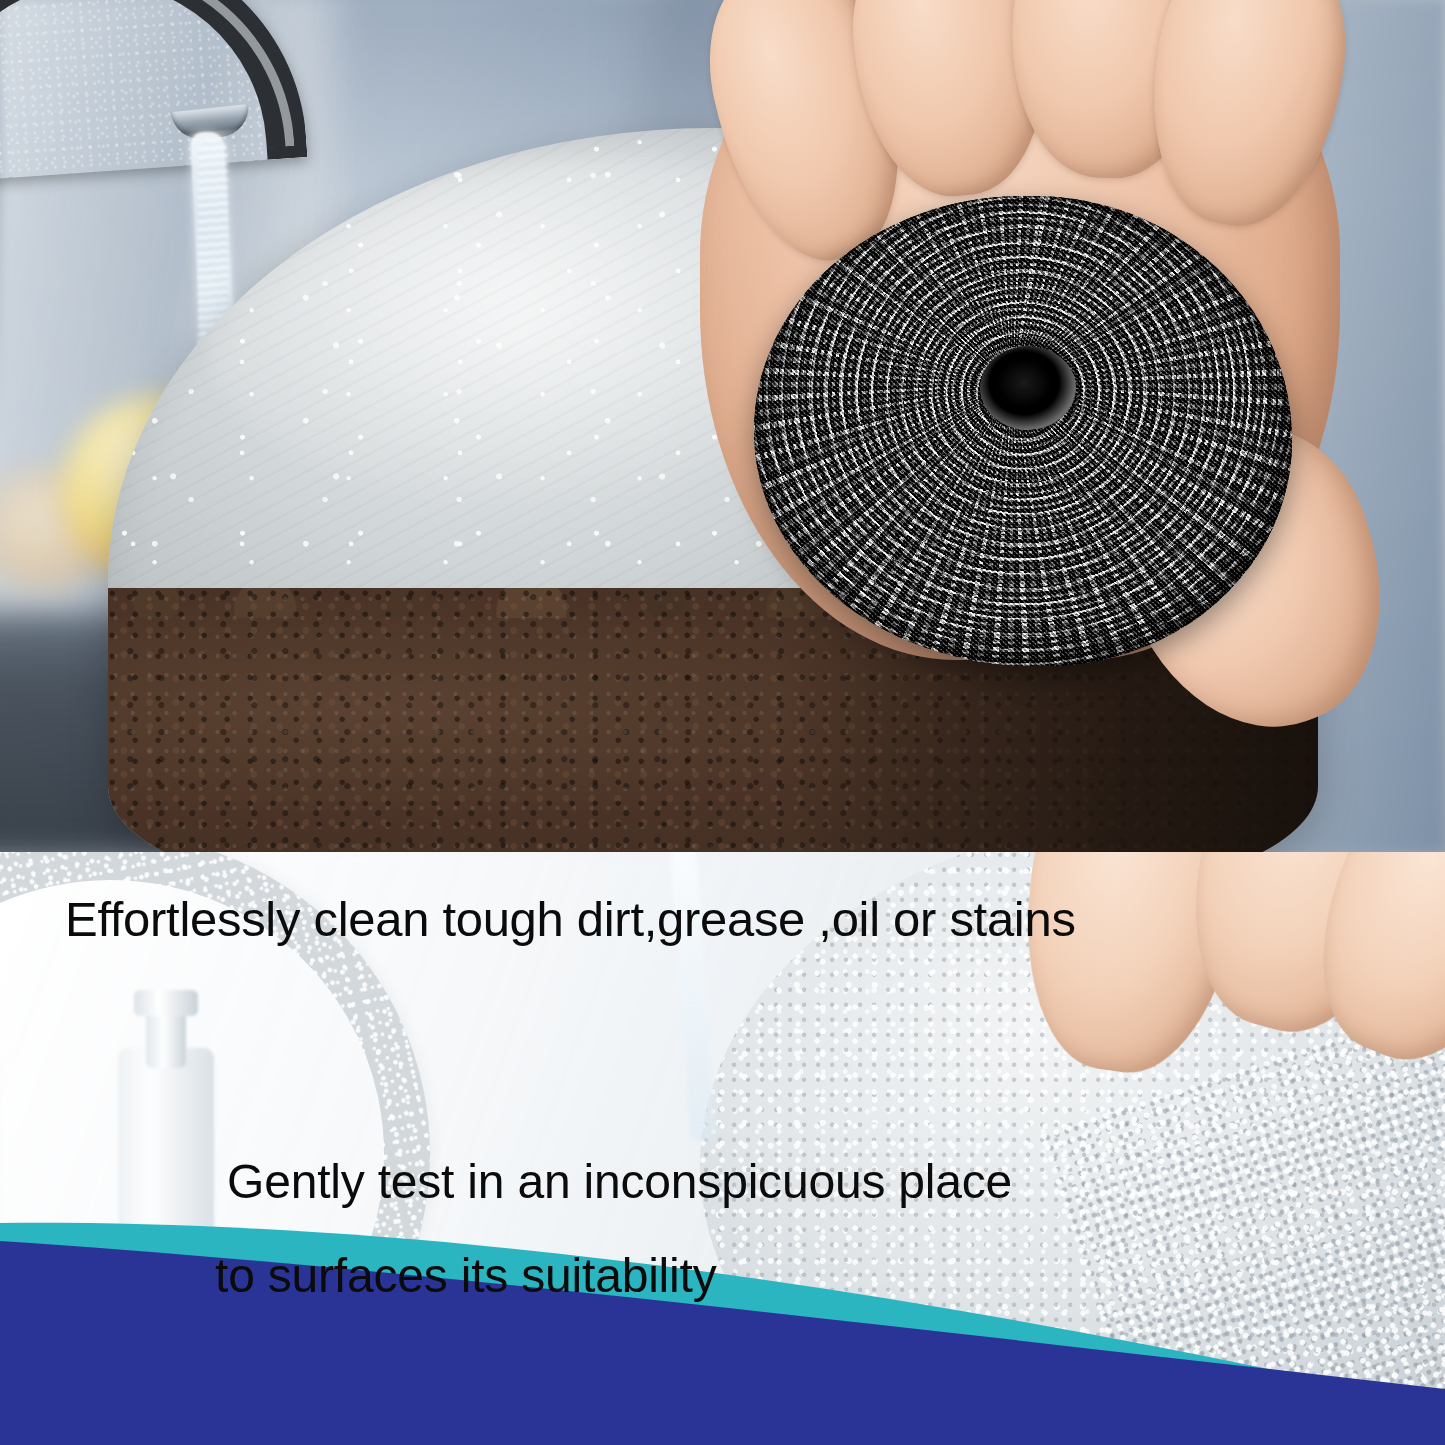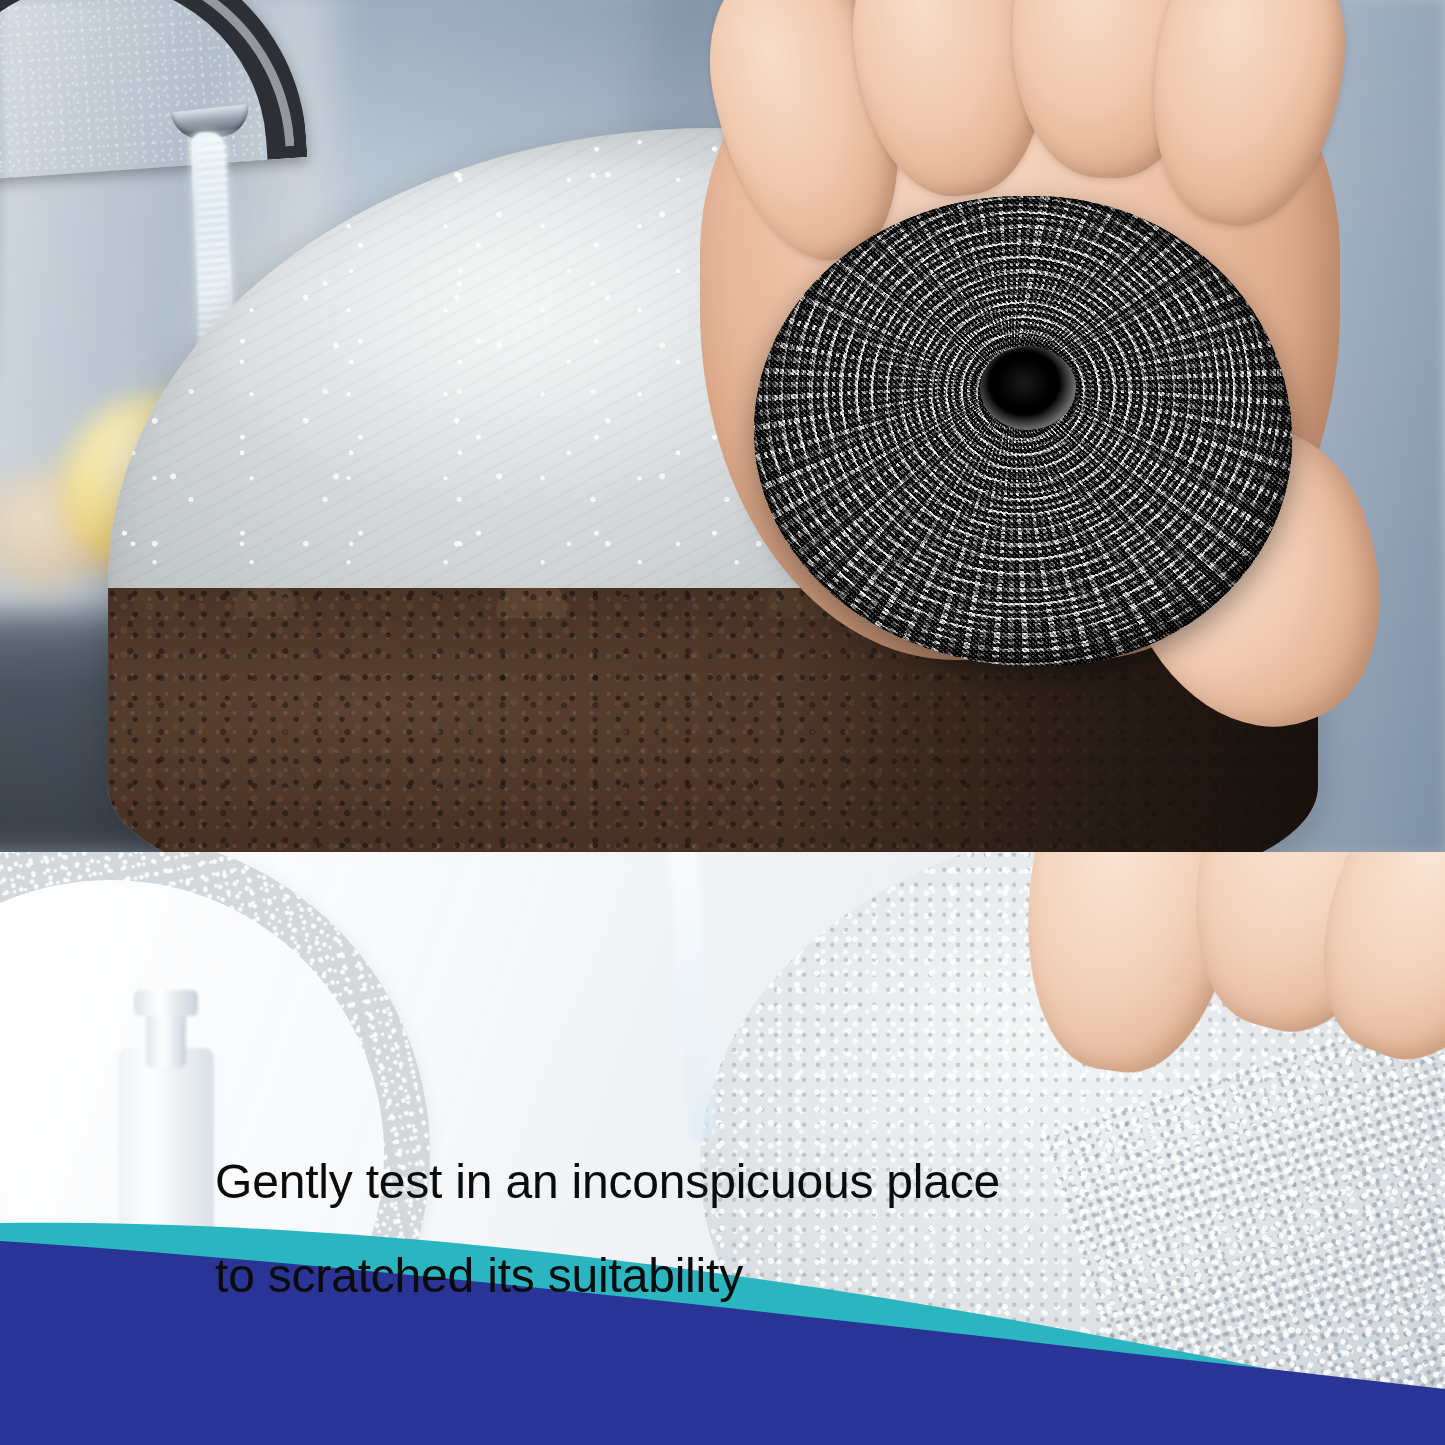--- a/index.html
+++ b/index.html
@@ -395,21 +395,21 @@
   }
   .headline-sub{
     left:65px; top:891px;
     font-size:49px; font-weight:400; letter-spacing:-.3px;
   }
   .headline-main{
     left:18px; top:1036px;
     font-size:70px; font-weight:700; letter-spacing:-1.6px;
   }
   .line-3{
-    left:215px; top:1154px;
+    left:227px; top:1154px;
     font-size:48px; font-weight:400; letter-spacing:-.2px;
   }
   .line-4{
     left:215px; top:1248px;
     font-size:48px; font-weight:400; letter-spacing:-.2px;
   }
 </style>
 </head>
 <body>
 
@@ -479,19 +479,20 @@
     <div class="bp-finger bf2"></div>
     <div class="bp-finger bf3"></div>
     <div class="water-bp"></div>
 
     <svg class="wave-svg" viewBox="0 0 1445 270" preserveAspectRatio="none">
       <path d="M0,48 C420,44 900,110 1445,232 L1445,270 L0,270 Z" fill="#2BB5C0"></path>
       <path d="M0,66 C400,92 880,150 1445,214 L1445,270 L0,270 Z" fill="#2A3496"></path>
     </svg>
   </div>
 
+  <div class="txt headline-sub">Effortlessly clean tough dirt,grease ,oil or stains</div>
 
 
   <div class="txt line-3">Gently test in an inconspicuous place</div>
 
-  <div class="txt line-4">to scratched its suitability</div>
+  <div class="txt line-4">to surfaces its suitability</div>
 
 </div>
 
 </body></html>

